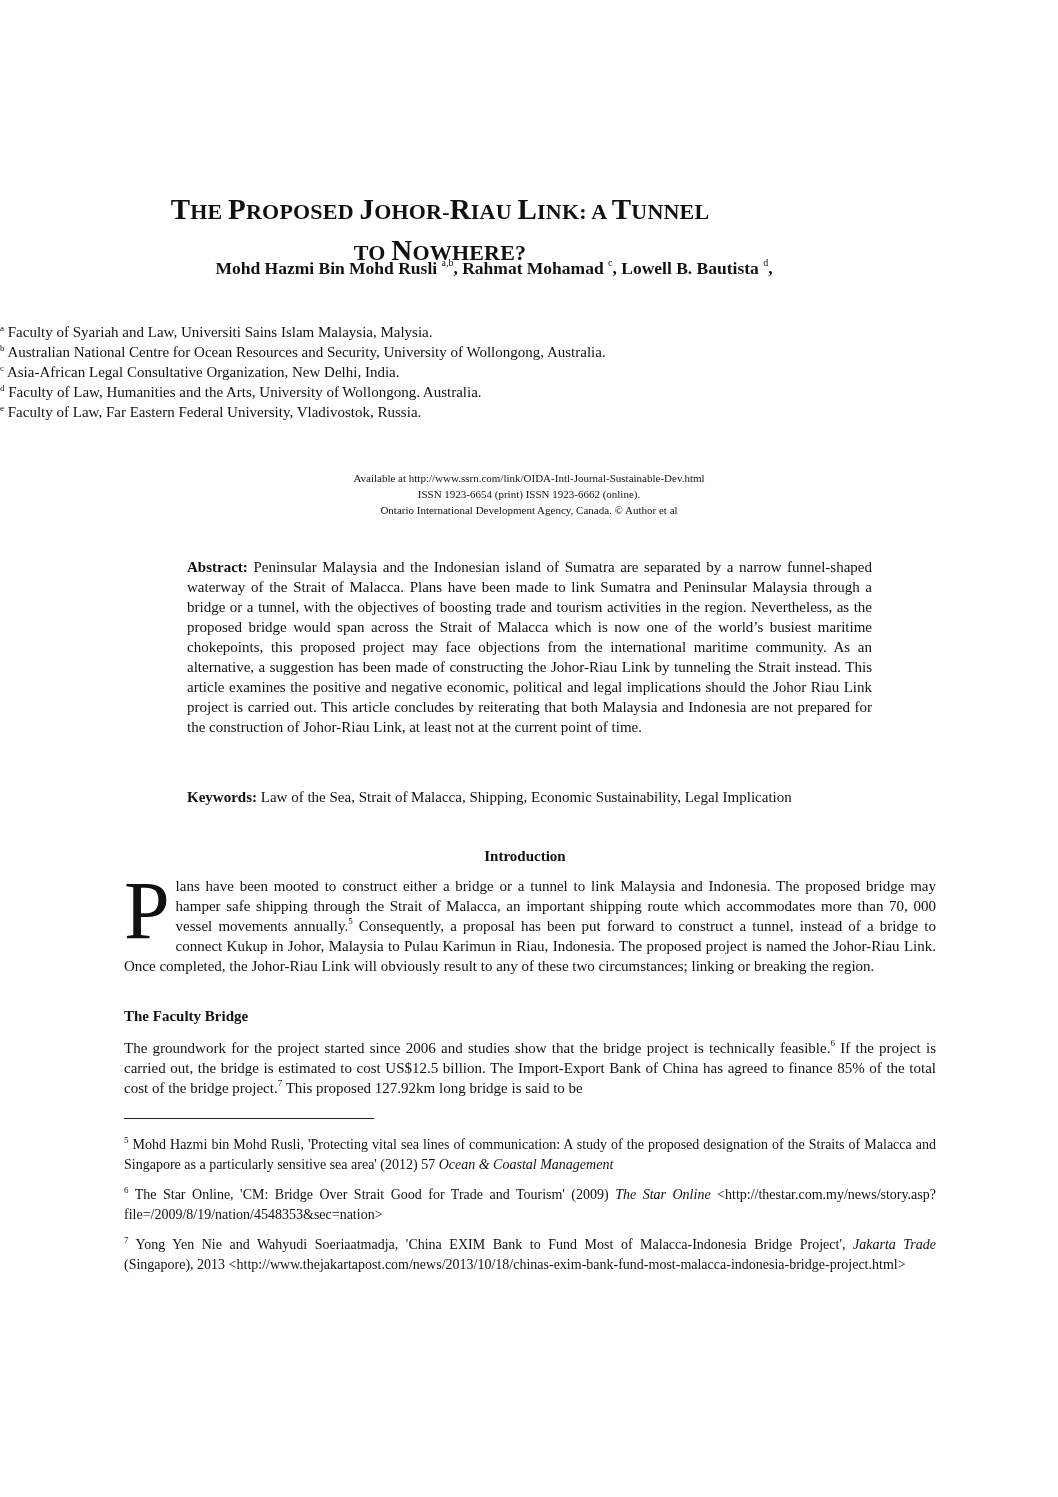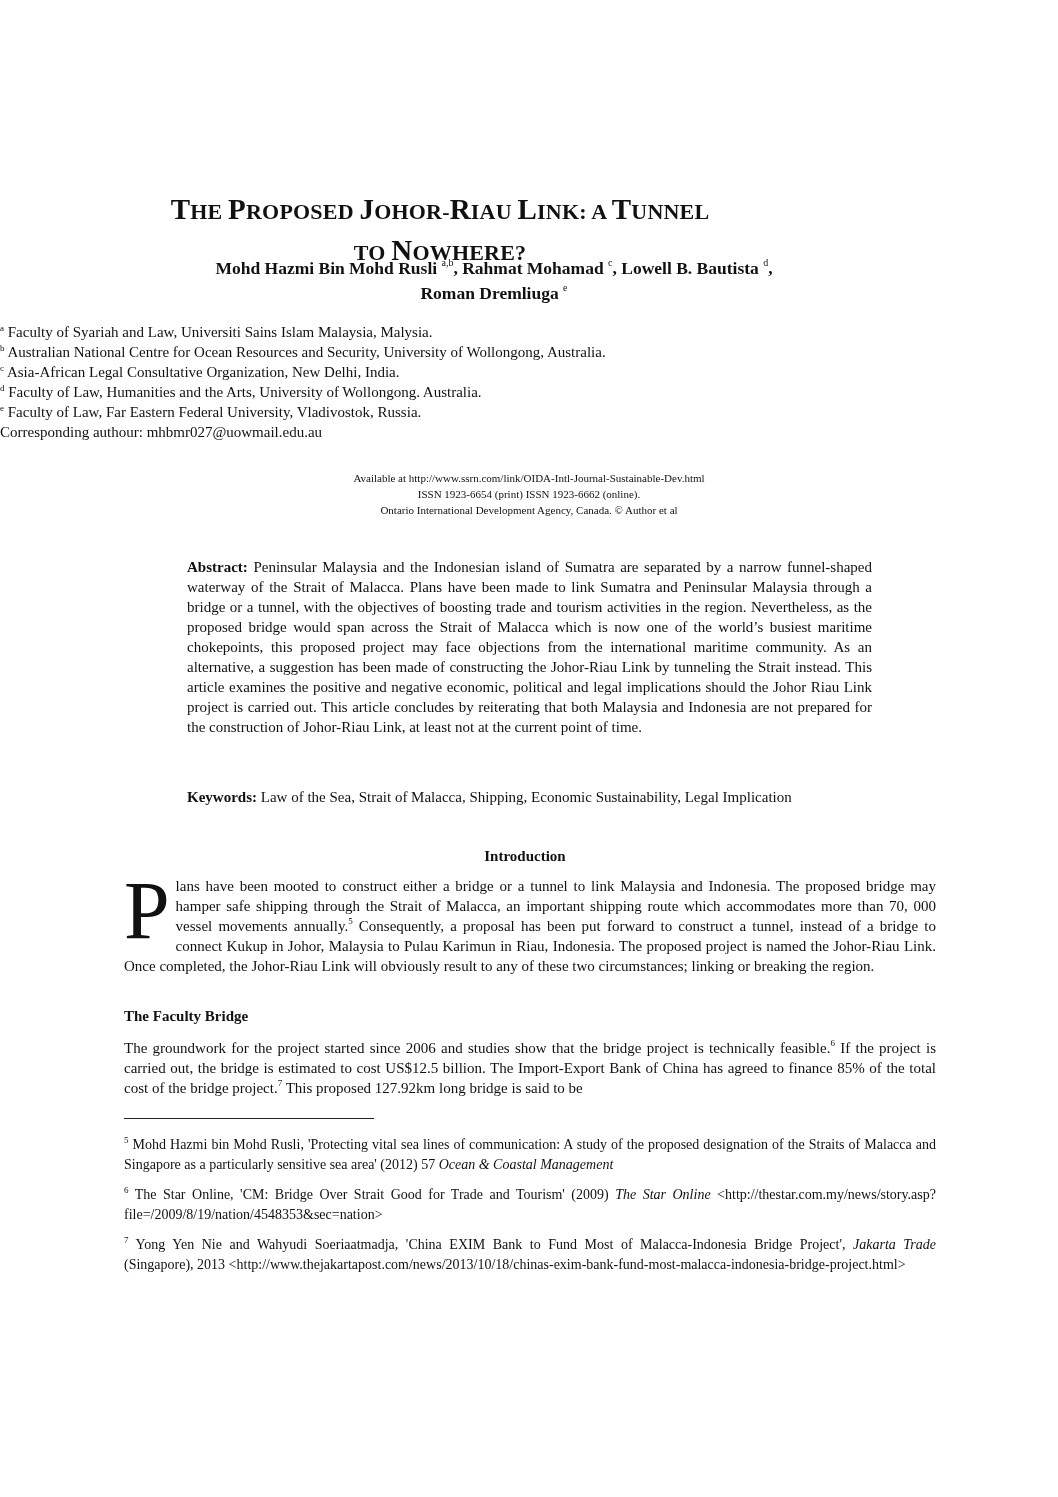--- a/index.html
+++ b/index.html
@@ -50,32 +50,28 @@
     <span class="sc">TO </span><span>N</span><span class="sc">OWHERE?</span>
   </div>
 </div>
 
 <div class="authors">
   <div>
     <span>Mohd Hazmi Bin Mohd Rusli</span>&nbsp;<sup>a,b</sup><span>, </span>
     <span>Rahmat Mohamad</span>&nbsp;<sup>c</sup><span>, </span>
     <span>Lowell B. Bautista</span>&nbsp;<sup>d</sup><span>,</span>
   </div>
-  <div>
-    <span>Roman Dremliuga</span>&nbsp;<sup>e</sup>
-  </div>
 </div>
 
 <div class="affils">
   <div><sup>a</sup> <span>Faculty of Syariah and Law, Universiti Sains Islam Malaysia, Malysia.</span></div>
   <div><sup>b</sup> <span>Australian National Centre for Ocean Resources and Security, University of Wollongong, Australia.</span></div>
   <div><sup>c</sup> <span>Asia-African Legal Consultative Organization, New Delhi, India.</span></div>
   <div><sup>d</sup> <span>Faculty of Law, Humanities and the Arts, University of Wollongong. Australia.</span></div>
   <div><sup>e</sup> <span>Faculty of Law, Far Eastern Federal University, Vladivostok, Russia.</span></div>
-  <div>Corresponding authour: mhbmr027@uowmail.edu.au</div>
 </div>
 
 <div class="pubinfo">
   <div>Available at http://www.ssrn.com/link/OIDA-Intl-Journal-Sustainable-Dev.html</div>
   <div>ISSN 1923-6654 (print) ISSN 1923-6662 (online).</div>
   <div>Ontario International Development Agency, Canada. © Author et al</div>
 </div>
 
 <div class="abstract">
   <b class="lbl">Abstract:</b><span> Peninsular Malaysia and the Indonesian island of Sumatra are separated by a narrow funnel-shaped waterway of the Strait of Malacca. Plans have been made to link Sumatra and Peninsular Malaysia through a bridge or a tunnel, with the objectives of boosting trade and tourism activities in the region. Nevertheless, as the proposed bridge would span across the Strait of Malacca which is now one of the world’s busiest maritime chokepoints, this proposed project may face objections from the international maritime community. As an alternative, a suggestion has been made of constructing the Johor-Riau Link by tunneling the Strait instead. This article examines the positive and negative economic, political and legal implications should the Johor Riau Link project is carried out. This article concludes by reiterating that both Malaysia and Indonesia are not prepared for the construction of Johor-Riau Link, at least not at the current point of time.</span>

